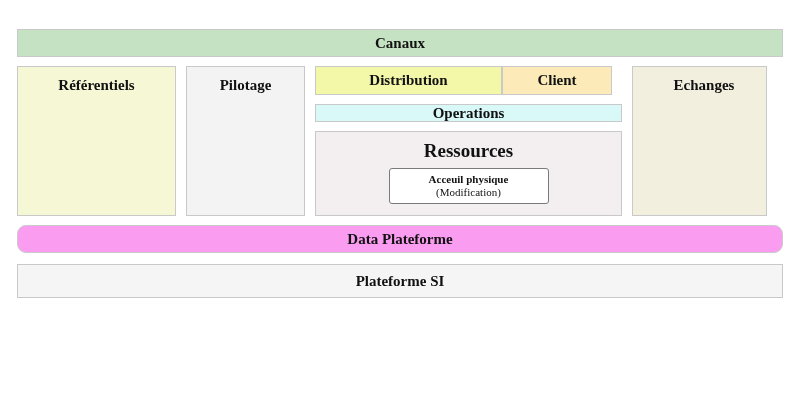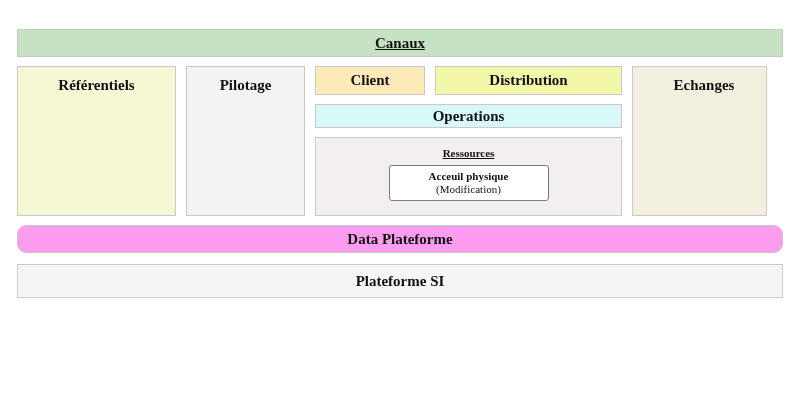--- a/index.html
+++ b/index.html
@@ -36,21 +36,21 @@
 
   
   .banner {
     width: 766px;
     height: 28px;
     display: flex;
     align-items: center;
     justify-content: center;
   }
 
-  #row-canaux { margin-bottom: 9px; text-decoration: underline; }
+  #row-canaux { margin-bottom: 9px; }
 
   
   #middle {
     display: flex;
     align-items: stretch;
     height: 150px;
     margin-bottom: 9px;
   }
 
   .col-block {
@@ -91,36 +91,35 @@
     align-items: center;
     justify-content: center;
   }
   #blk-distribution {
     flex: 1 1 auto;
     display: flex;
     align-items: center;
     justify-content: center;
   }
   #blk-operations {
-    height: 24px;
+    height: 18px;
     margin-bottom: 9px;
     display: flex;
     align-items: center;
     justify-content: center;
   }
   #blk-ressources {
     flex: 1 1 auto;
     padding-top: 9px;
   }
   #ressources-title {
     font-weight: bold;
-    font-size: 11px;
+    font-size: 19px;
     text-align: center;
     margin-bottom: 6px;
-    text-decoration: underline;
   }
 
   .leaf-wrap {
     display: flex;
     justify-content: center;
   }
   .leaf {
     box-sizing: border-box;
     border: 1px solid #7a7a7a;
     background: #ffffff;
@@ -159,25 +158,25 @@
       <span>Référentiels</span>
     </div>
 
     <div id="col-pilotage" class="block col-block" style="background:#f3f3f3;">
       <span>Pilotage</span>
     </div>
 
     <div id="col-center">
 
       <div id="center-top-row">
+        <div id="blk-distribution" class="block" style="background:#f3f7a8;">
+          <span>Distribution</span>
+        </div>
         <div id="blk-client" class="block" style="background:#fcebb8;">
           <span>Client</span>
-        </div>
-        <div id="blk-distribution" class="block" style="background:#f3f7a8;">
-          <span>Distribution</span>
         </div>
       </div>
 
       <div id="blk-operations" class="block" style="background:#d9f8f8;">
         <span>Operations</span>
       </div>
 
       <div id="blk-ressources" class="block" style="background:#f3eef0;">
         <div id="ressources-title">Ressources</div>
         <div class="leaf-wrap">

